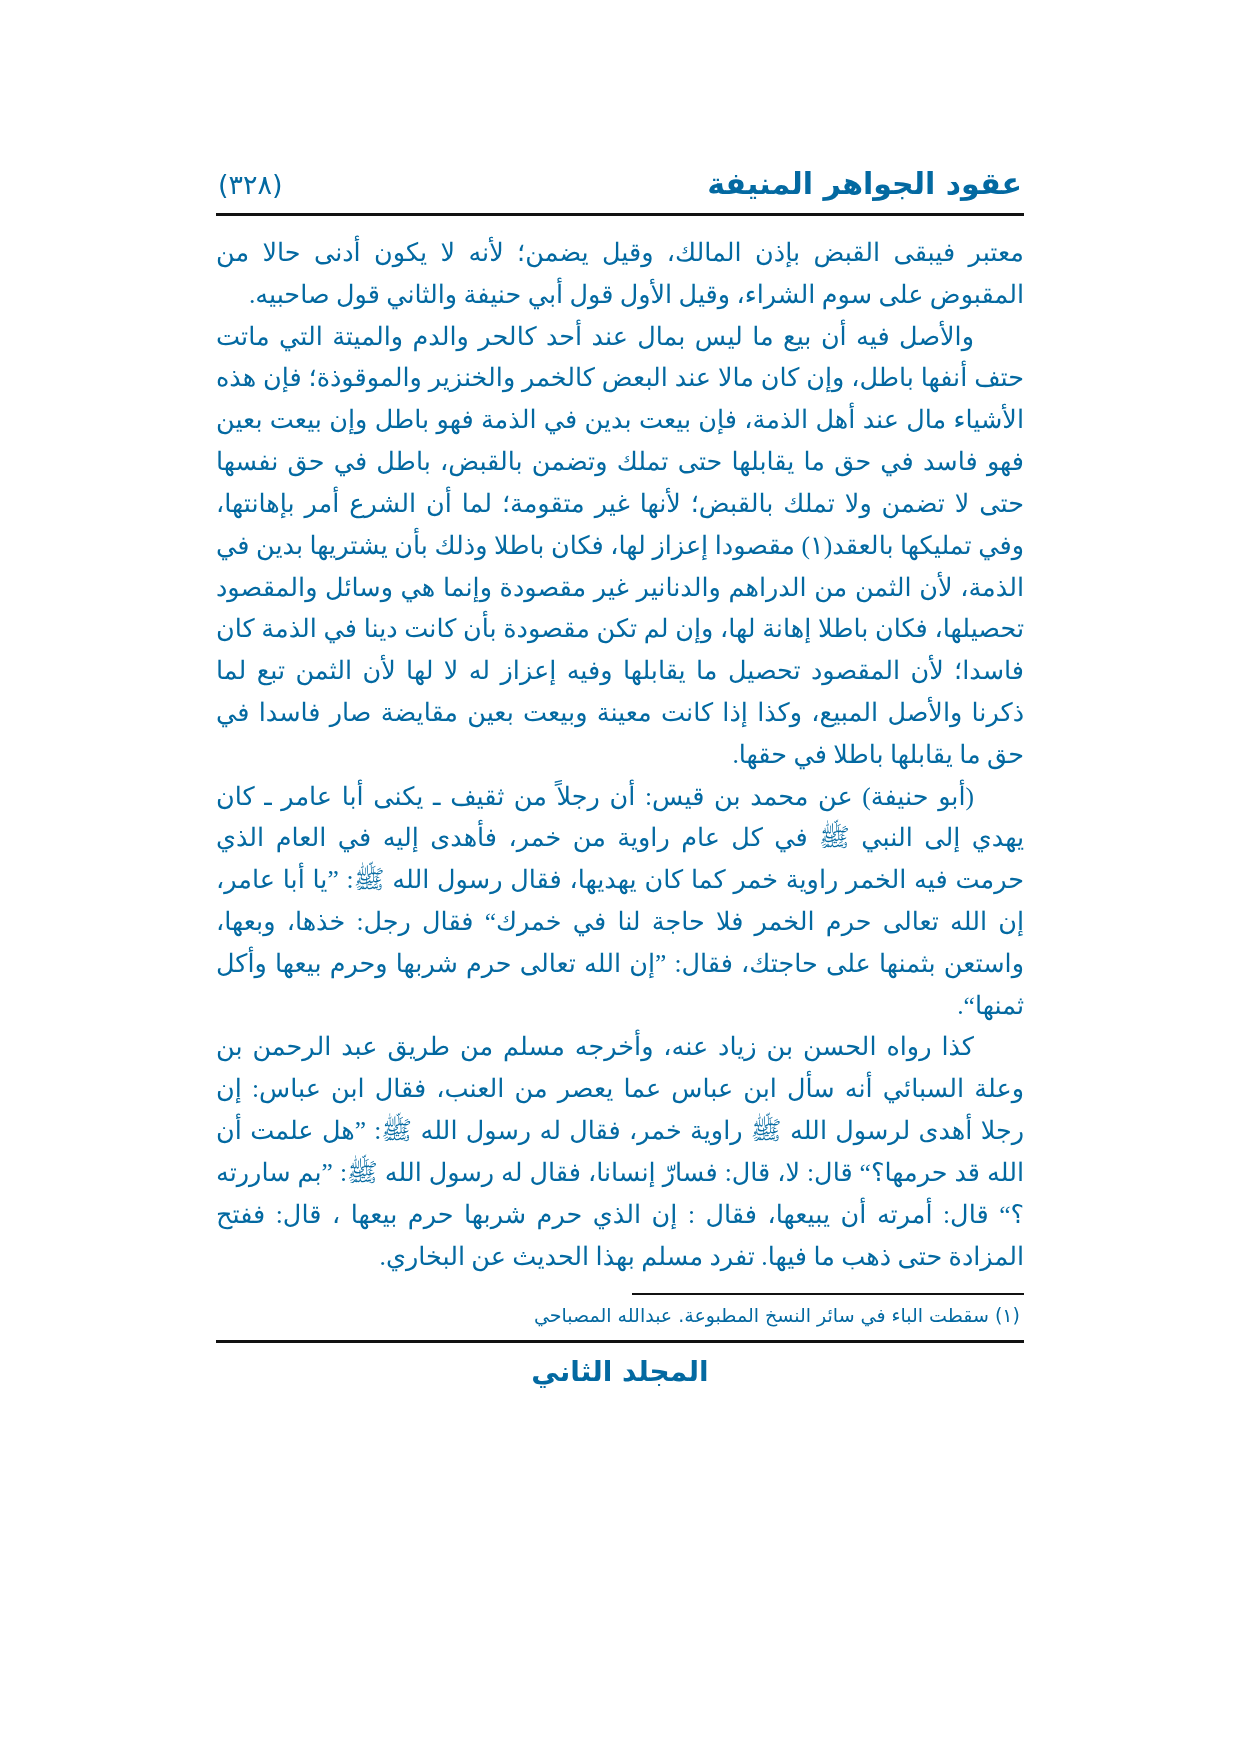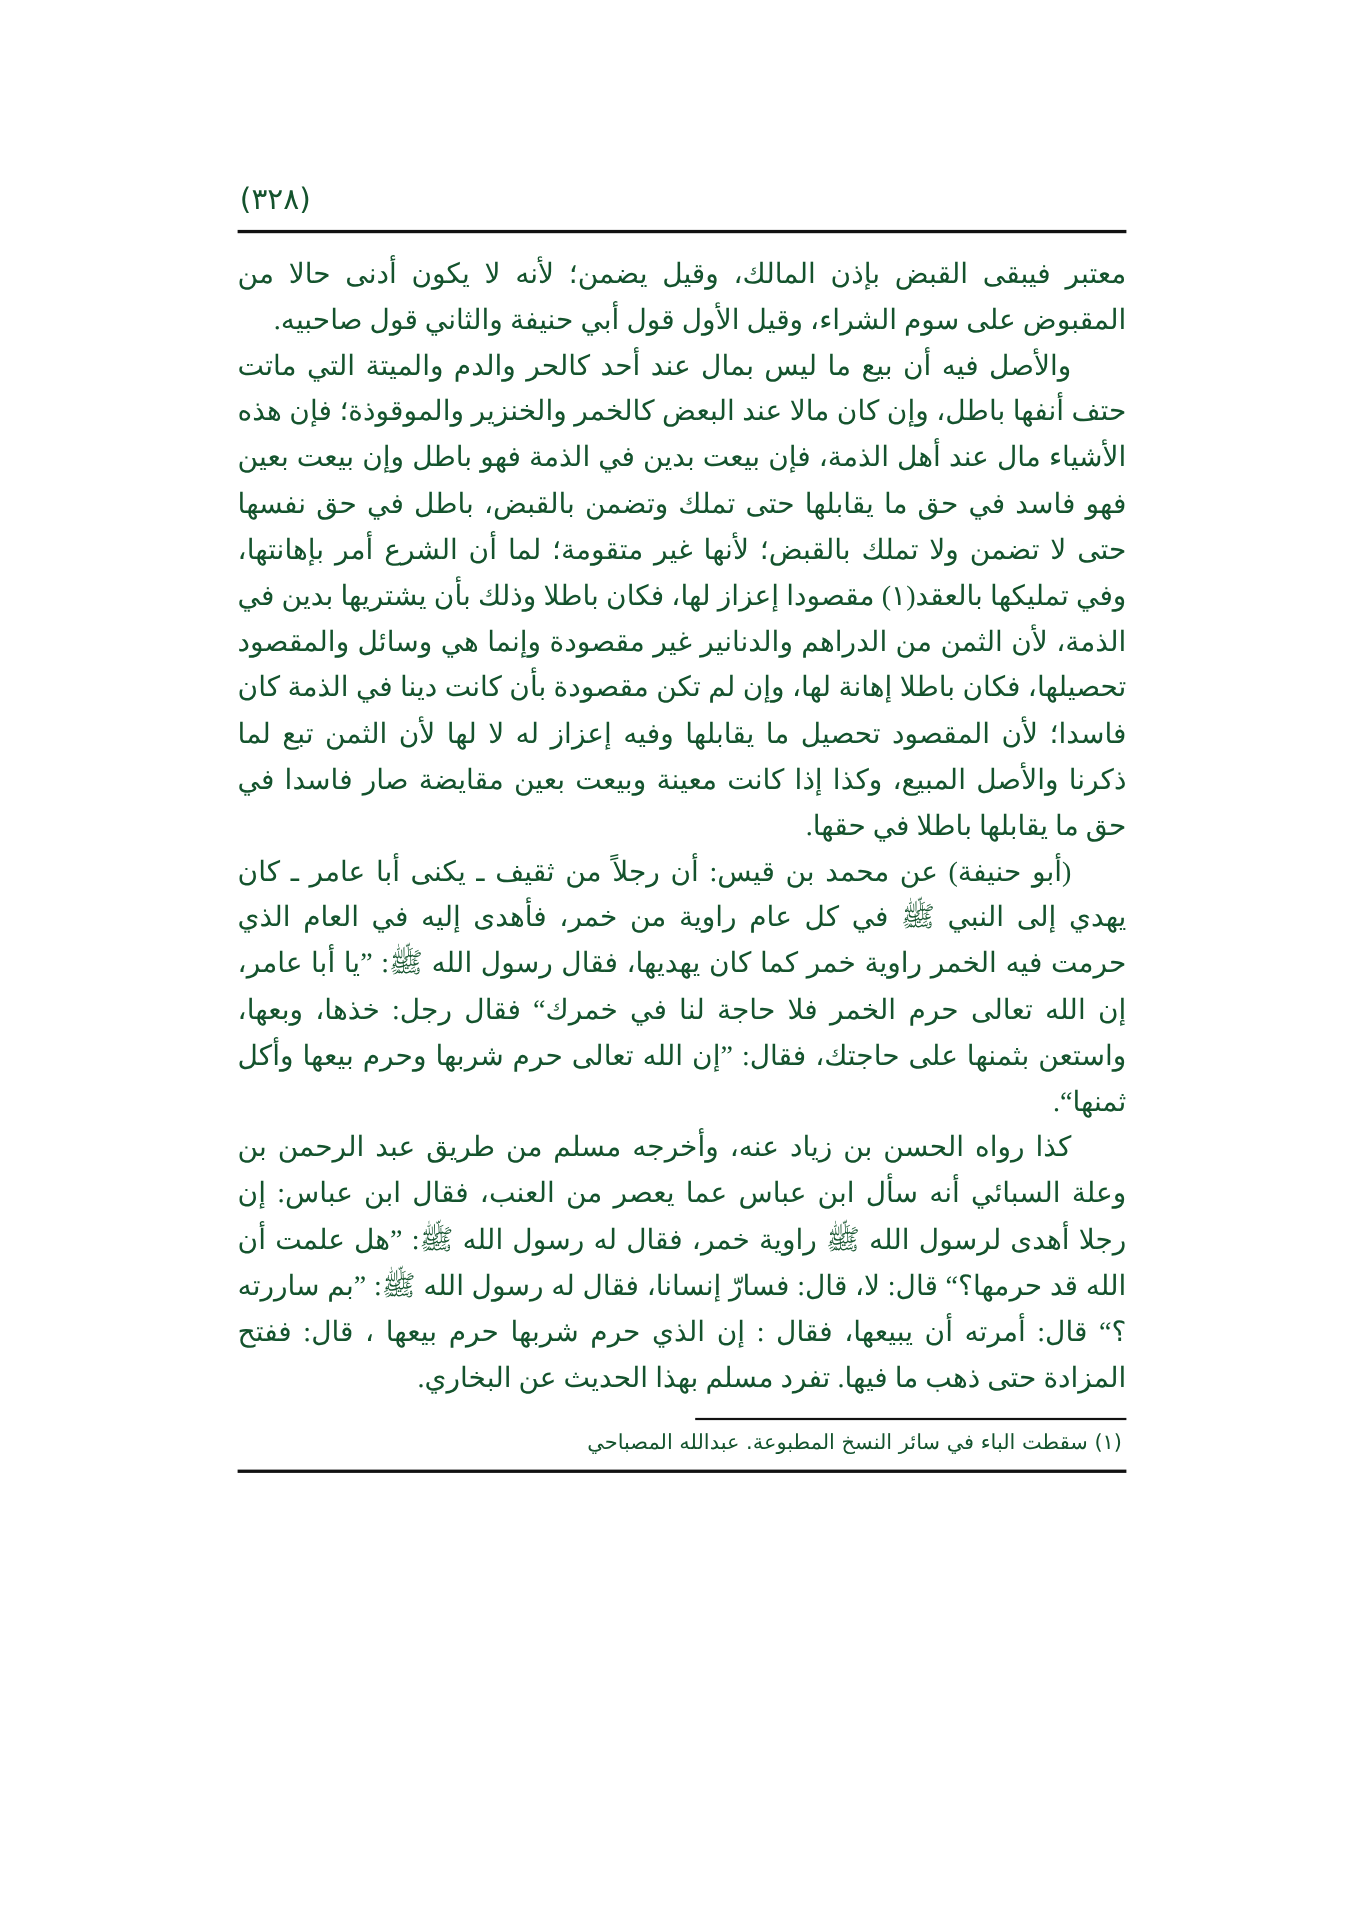--- a/index.html
+++ b/index.html
@@ -3,21 +3,21 @@
 <meta charset="utf-8">
 <style>
   * { margin: 0; padding: 0; box-sizing: border-box; }
   html, body { background: #ffffff; }
   .page {
     position: relative;
     width: 1240px;
     height: 1754px;
     margin: 0 auto;
     background: #ffffff;
-    color: #14532d;
+    color: #0369a1;
     font-family: "DejaVu Sans", sans-serif;
     overflow: hidden;
   }
   .content {
     width: 808px;
     margin: 0 auto;
     padding-top: 166px;
   }
   .header {
     display: flex;
@@ -70,33 +70,35 @@
   }
 </style>
 </head>
 <body>
 
 <div class="page">
   <div class="content">
 
     <div class="header">
       <div class="page-number">(٣٢٨)</div>
+      <div class="book-title">عقود الجواهر المنيفة</div>
     </div>
 
     <div class="header-rule"></div>
 
     <div class="page-body">
       <p class="para no-indent">معتبر فيبقى القبض بإذن المالك، وقيل يضمن؛ لأنه لا يكون أدنى حالا من المقبوض على سوم الشراء، وقيل الأول قول أبي حنيفة والثاني قول صاحبيه.</p>
       <p class="para">والأصل فيه أن بيع ما ليس بمال عند أحد كالحر والدم والميتة التي ماتت حتف أنفها باطل، وإن كان مالا عند البعض كالخمر والخنزير والموقوذة؛ فإن هذه الأشياء مال عند أهل الذمة، فإن بيعت بدين في الذمة فهو باطل وإن بيعت بعين فهو فاسد في حق ما يقابلها حتى تملك وتضمن بالقبض، باطل في حق نفسها حتى لا تضمن ولا تملك بالقبض؛ لأنها غير متقومة؛ لما أن الشرع أمر بإهانتها، وفي تمليكها بالعقد(١) مقصودا إعزاز لها، فكان باطلا وذلك بأن يشتريها بدين في الذمة، لأن الثمن من الدراهم والدنانير غير مقصودة وإنما هي وسائل والمقصود تحصيلها، فكان باطلا إهانة لها، وإن لم تكن مقصودة بأن كانت دينا في الذمة كان فاسدا؛ لأن المقصود تحصيل ما يقابلها وفيه إعزاز له لا لها لأن الثمن تبع لما ذكرنا والأصل المبيع، وكذا إذا كانت معينة وبيعت بعين مقايضة صار فاسدا في حق ما يقابلها باطلا في حقها.</p>
       <p class="para">(أبو حنيفة) عن محمد بن قيس: أن رجلاً من ثقيف ـ يكنى أبا عامر ـ كان يهدي إلى النبي ﷺ في كل عام راوية من خمر، فأهدى إليه في العام الذي حرمت فيه الخمر راوية خمر كما كان يهديها، فقال رسول الله ﷺ: ”يا أبا عامر، إن الله تعالى حرم الخمر فلا حاجة لنا في خمرك“ فقال رجل: خذها، وبعها، واستعن بثمنها على حاجتك، فقال: ”إن الله تعالى حرم شربها وحرم بيعها وأكل ثمنها“.</p>
       <p class="para">كذا رواه الحسن بن زياد عنه، وأخرجه مسلم من طريق عبد الرحمن بن وعلة السبائي أنه سأل ابن عباس عما يعصر من العنب، فقال ابن عباس: إن رجلا أهدى لرسول الله ﷺ راوية خمر، فقال له رسول الله ﷺ: ”هل علمت أن الله قد حرمها؟“ قال: لا، قال: فسارّ إنسانا، فقال له رسول الله ﷺ: ”بم ساررته ؟“ قال: أمرته أن يبيعها، فقال : إن الذي حرم شربها حرم بيعها ، قال: ففتح المزادة حتى ذهب ما فيها. تفرد مسلم بهذا الحديث عن البخاري.</p>
     </div>
 
     <div class="footnote-area">
       <div class="footnote-rule"></div>
       <p class="footnote-text">(١) سقطت الباء في سائر النسخ المطبوعة. عبدالله المصباحي</p>
     </div>
 
     <div class="bottom-rule"></div>
 
+    <div class="page-footer">المجلد الثاني</div>
 
   </div>
 </div>
 
 </body></html>

